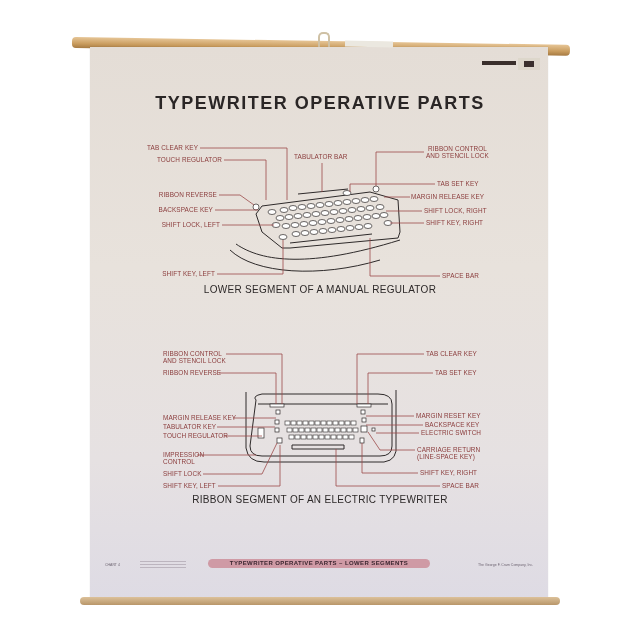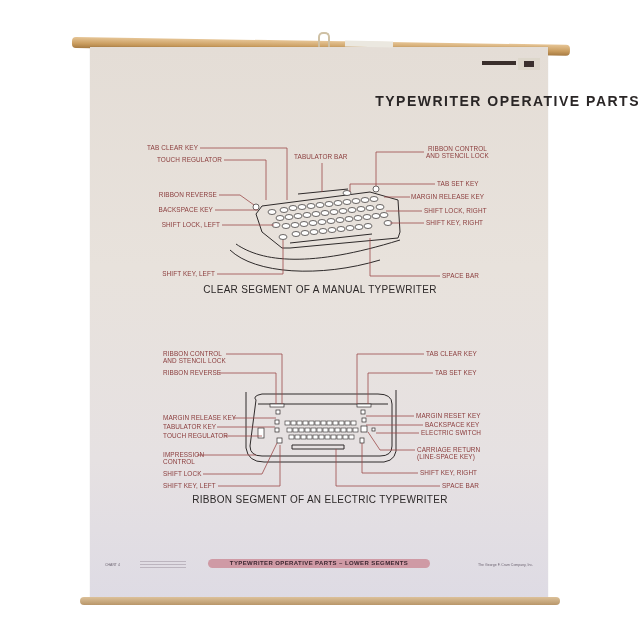--- a/index.html
+++ b/index.html
@@ -6,21 +6,21 @@
   body{width:640px;height:640px;position:relative;overflow:hidden;font-family:"Liberation Sans",sans-serif;}
   .rod{position:absolute;border-radius:4px;}
   .rod-top{left:72px;top:37px;width:498px;height:11px;background:linear-gradient(#e6c596,#c99c5e 60%,#a67a42);transform:rotate(0.9deg);transform-origin:left center;}
   .rod-bottom{left:80px;top:597px;width:480px;height:8px;background:linear-gradient(#dcc19a,#b89669);}
   .sheet{position:absolute;left:90px;top:47px;width:458px;height:551px;background:linear-gradient(#e4ddd6 0%,#e8e2dc 40%,#e6e1e2 75%,#dedbe4 100%);box-shadow:0 0 1px rgba(0,0,0,.15);}
   .hook{position:absolute;left:318px;top:32px;width:8px;height:18px;border:2px solid #cfc1a5;border-radius:5px;border-bottom:none;}
   .tape{position:absolute;left:345px;top:41px;width:48px;height:6px;background:#ebe8e0;transform:rotate(0.9deg);}
   .tape-mark{position:absolute;left:482px;top:61px;width:34px;height:4px;background:#3a2f2c;}
   .tape-mark2{position:absolute;left:518px;top:58px;width:22px;height:12px;background:#ddd7cb;}
   .tape-mark2 i{position:absolute;left:6px;top:3px;width:10px;height:6px;background:#3a2f2c;}
-  .title{position:absolute;left:0;width:640px;top:93px;text-align:right;font-weight:bold;font-size:14px;letter-spacing:1.5px;color:#2a2626;}
+  .title{position:absolute;left:0;width:640px;top:93px;text-align:center;font-weight:bold;font-size:18px;letter-spacing:1.5px;color:#2a2626;}
   .subtitle{position:absolute;left:0;width:640px;text-align:center;font-size:10px;color:#2c2828;letter-spacing:.3px;}
   .lbl{position:absolute;font-size:6.4px;color:#8a3b3b;line-height:7px;white-space:nowrap;letter-spacing:.1px;}
   .lbl.r{text-align:right;}
   svg{position:absolute;left:0;top:0;}
   .footer-band{position:absolute;left:208px;top:559px;width:222px;height:9px;background:#cf9aa5;border-radius:5px;text-align:center;font-size:6px;font-weight:bold;color:#3b2630;line-height:9px;letter-spacing:.4px;}
   .fine{position:absolute;font-size:3.5px;color:#6e6572;line-height:4px;}
 </style>
 </head>
 <body>
 
@@ -206,21 +206,21 @@
 <div class="lbl r" style="left:140px;top:221px;width:80px">SHIFT LOCK, LEFT</div>
 <div class="lbl r" style="left:140px;top:270px;width:75px">SHIFT KEY, LEFT</div>
 <div class="lbl" style="left:294px;top:153px">TABULATOR BAR</div>
 <div class="lbl" style="left:426px;top:145px;white-space:pre;text-align:center">RIBBON CONTROL
 AND STENCIL LOCK</div>
 <div class="lbl" style="left:437px;top:180px">TAB SET KEY</div>
 <div class="lbl" style="left:411px;top:193px">MARGIN RELEASE KEY</div>
 <div class="lbl" style="left:424px;top:207px">SHIFT LOCK, RIGHT</div>
 <div class="lbl" style="left:426px;top:219px">SHIFT KEY, RIGHT</div>
 <div class="lbl" style="left:442px;top:272px">SPACE BAR</div>
-<div class="subtitle" style="top:284px">CLEAR SEGMENT OF A MANUAL TYPEWRITER</div>
+<div class="subtitle" style="top:284px">LOWER SEGMENT OF A MANUAL REGULATOR</div>
 
 <div class="lbl" style="left:163px;top:350px;white-space:pre">RIBBON CONTROL
 AND STENCIL LOCK</div>
 <div class="lbl" style="left:163px;top:369px">RIBBON REVERSE</div>
 <div class="lbl" style="left:163px;top:414px">MARGIN RELEASE KEY</div>
 <div class="lbl" style="left:163px;top:423px">TABULATOR KEY</div>
 <div class="lbl" style="left:163px;top:432px">TOUCH REGULATOR</div>
 <div class="lbl" style="left:163px;top:451px;white-space:pre">IMPRESSION
 CONTROL</div>
 <div class="lbl" style="left:163px;top:470px">SHIFT LOCK</div>

